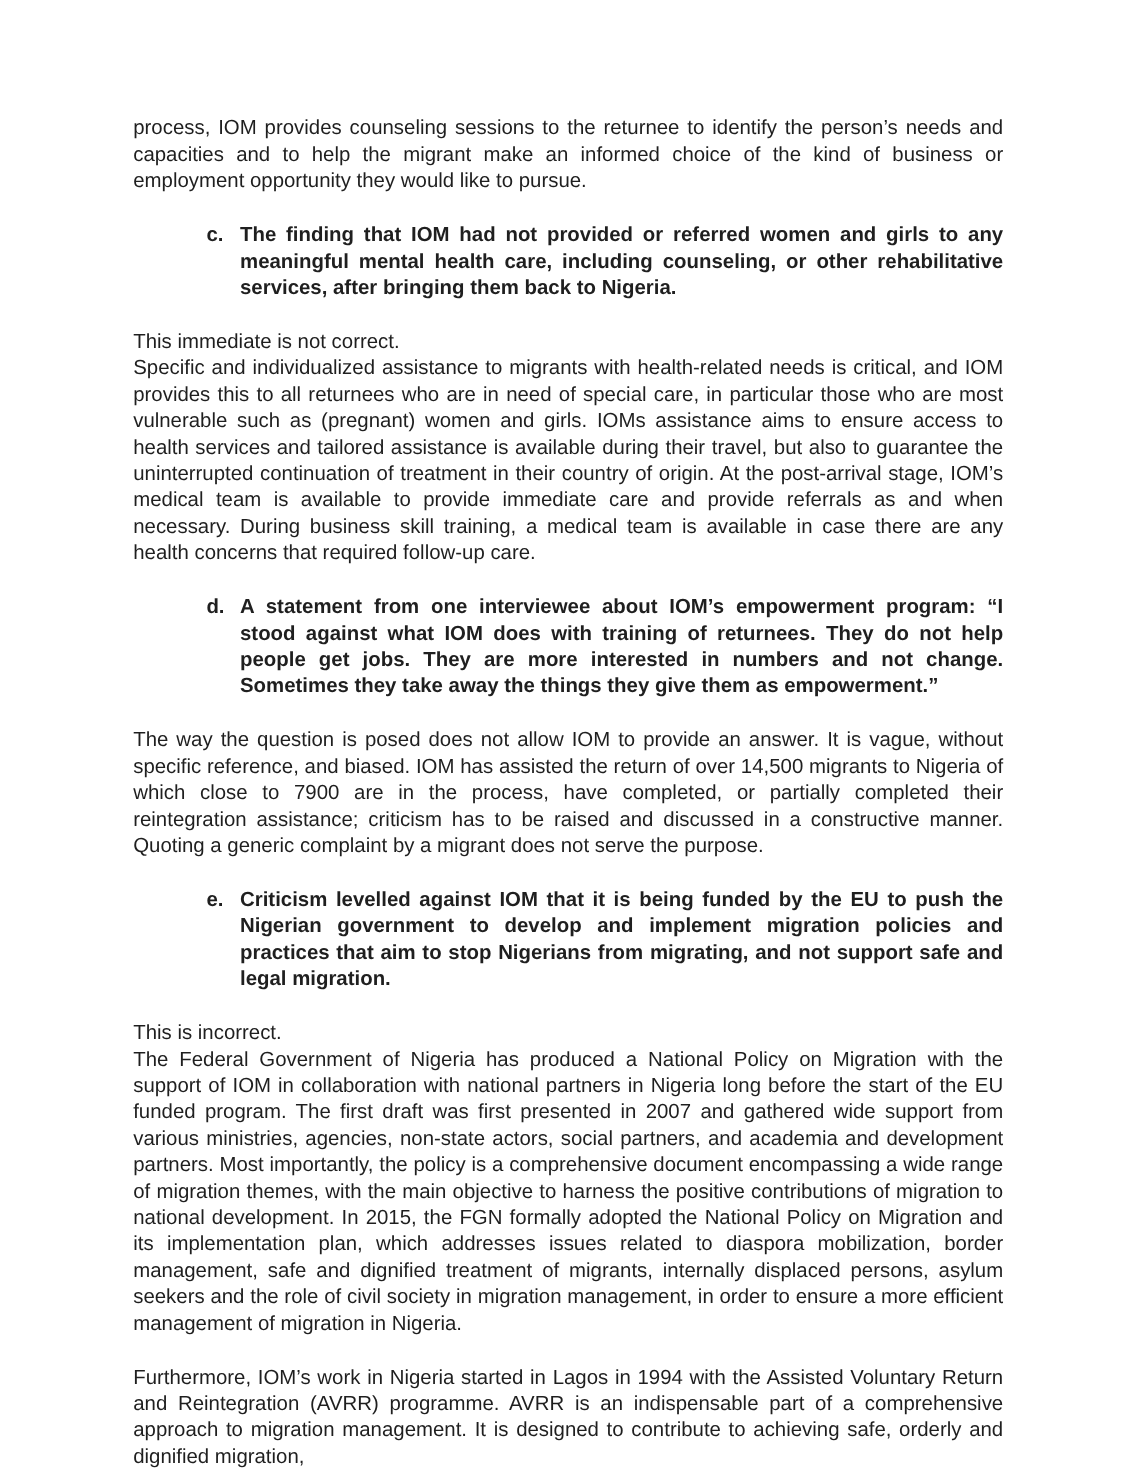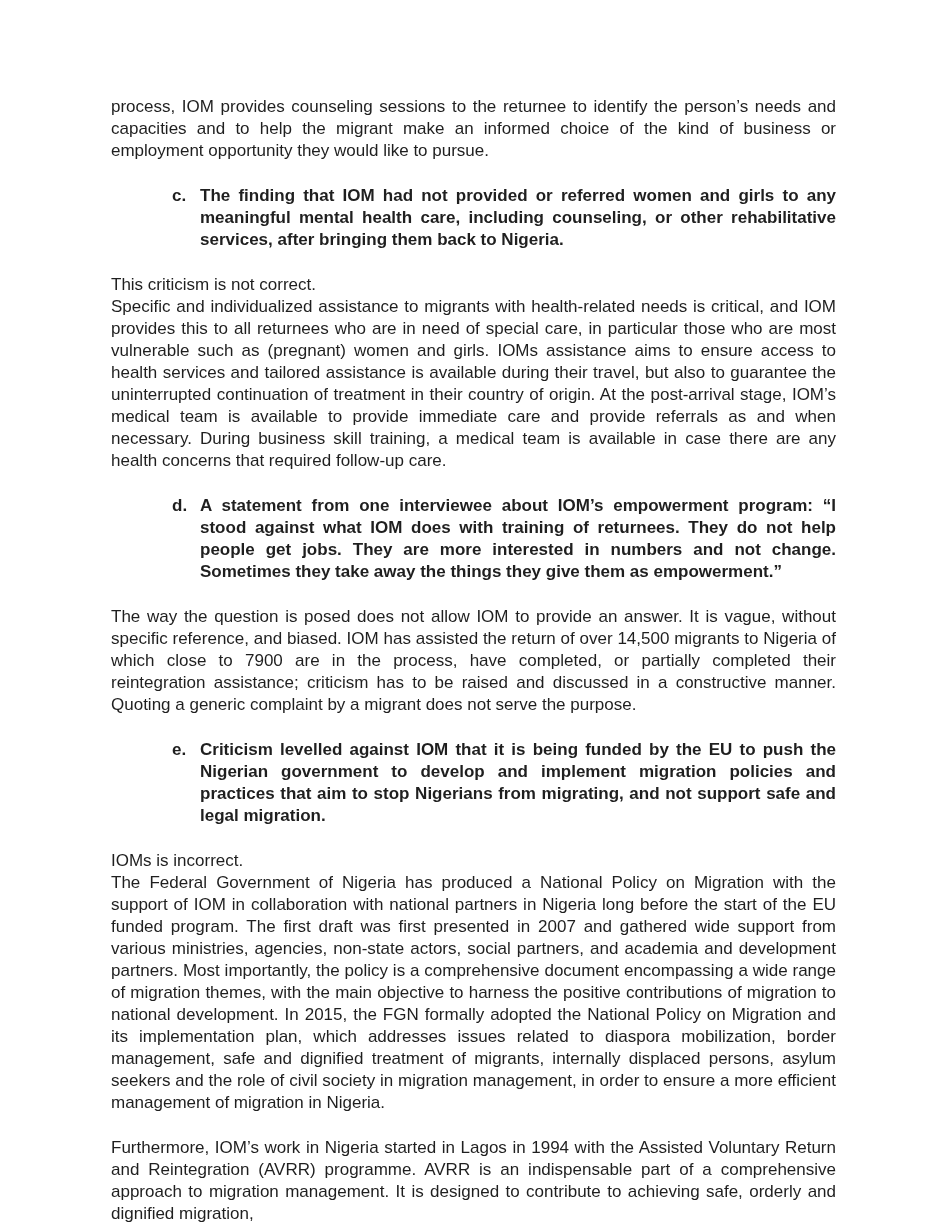--- a/index.html
+++ b/index.html
@@ -47,35 +47,35 @@
 
 <div class="page-content">
 
   <p class="para">process, IOM provides counseling sessions to the returnee to identify the person’s needs and capacities and to help the migrant make an informed choice of the kind of business or employment opportunity they would like to pursue.</p>
 
   <div class="list-item">
     <span class="marker">c.</span>
     <span>The finding that IOM had not provided or referred women and girls to any meaningful mental health care, including counseling, or other rehabilitative services, after bringing them back to Nigeria.</span>
   </div>
 
-  <p class="para tight">This criticism is not correct.</p>
+  <p class="para tight">This immediate is not correct.</p>
 
   <p class="para">Specific and individualized assistance to migrants with health-related needs is critical, and IOM provides this to all returnees who are in need of special care, in particular those who are most vulnerable such as (pregnant) women and girls. IOMs assistance aims to ensure access to health services and tailored assistance is available during their travel, but also to guarantee the uninterrupted continuation of treatment in their country of origin. At the post-arrival stage, IOM’s medical team is available to provide immediate care and provide referrals as and when necessary. During business skill training, a medical team is available in case there are any health concerns that required follow-up care.</p>
 
   <div class="list-item">
     <span class="marker">d.</span>
     <span>A statement from one interviewee about IOM’s empowerment program: “I stood against what IOM does with training of returnees. They do not help people get jobs. They are more interested in numbers and not change. Sometimes they take away the things they give them as empowerment.”</span>
   </div>
 
   <p class="para">The way the question is posed does not allow IOM to provide an answer. It is vague, without specific reference, and biased. IOM has assisted the return of over 14,500 migrants to Nigeria of which close to 7900 are in the process, have completed, or partially completed their reintegration assistance; criticism has to be raised and discussed in a constructive manner. Quoting a generic complaint by a migrant does not serve the purpose.</p>
 
   <div class="list-item">
     <span class="marker">e.</span>
     <span>Criticism levelled against IOM that it is being funded by the EU to push the Nigerian government to develop and implement migration policies and practices that aim to stop Nigerians from migrating, and not support safe and legal migration.</span>
   </div>
 
-  <p class="para tight">IOMs is incorrect.</p>
+  <p class="para tight">This is incorrect.</p>
 
   <p class="para">The Federal Government of Nigeria has produced a National Policy on Migration with the support of IOM in collaboration with national partners in Nigeria long before the start of the EU funded program. The first draft was first presented in 2007 and gathered wide support from various ministries, agencies, non-state actors, social partners, and academia and development partners. Most importantly, the policy is a comprehensive document encompassing a wide range of migration themes, with the main objective to harness the positive contributions of migration to national development. In 2015, the FGN formally adopted the National Policy on Migration and its implementation plan, which addresses issues related to diaspora mobilization, border management, safe and dignified treatment of migrants, internally displaced persons, asylum seekers and the role of civil society in migration management, in order to ensure a more efficient management of migration in Nigeria.</p>
 
   <p class="para">Furthermore, IOM’s work in Nigeria started in Lagos in 1994 with the Assisted Voluntary Return and Reintegration (AVRR) programme. AVRR is an indispensable part of a comprehensive approach to migration management. It is designed to contribute to achieving safe, orderly and dignified migration,</p>
 
 </div>
 
 </body></html>

